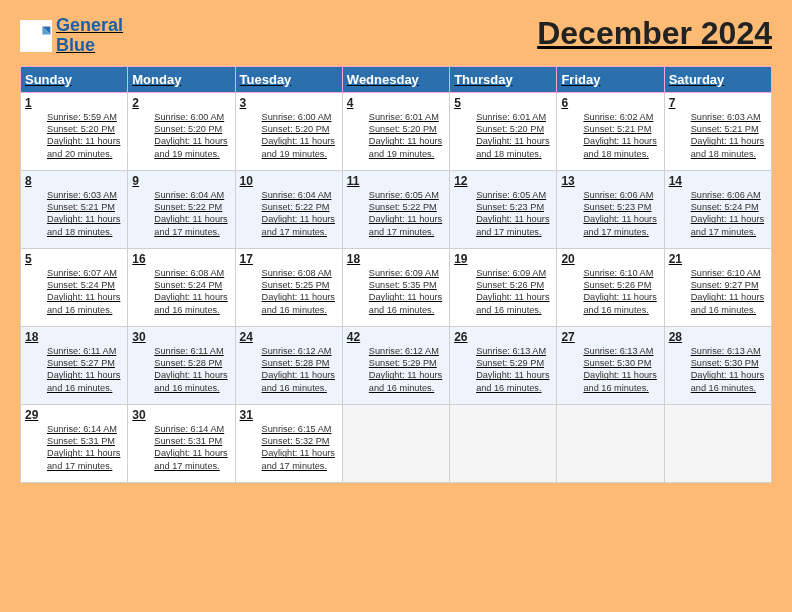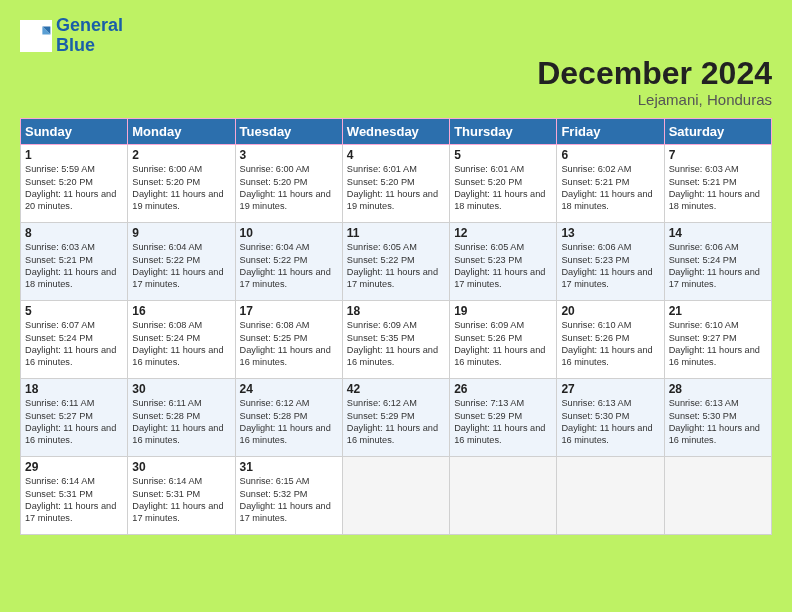--- a/index.html
+++ b/index.html
@@ -7,21 +7,22 @@
       font-family: Arial, sans-serif;
       background: #fff;
       width: 792px;
       height: 612px;
       overflow: hidden;
     }
     .page {
       width: 792px;
       height: 612px;
       padding: 16px 20px 12px 20px;
-      background: #bef264;
+      background: #fdba74;
+      text-decoration: underline;
     }
     .header {
       display: flex;
       justify-content: space-between;
       align-items: flex-start;
       margin-bottom: 10px;
     }
     .logo {
       display: flex;
       align-items: center;
@@ -34,22 +35,21 @@
       line-height: 1.1;
     }
     .logo-text span {
       display: block;
     }
     .logo-icon {
       width: 32px;
       height: 32px;
     }
     .title-block {
-      text-align: right;
-      margin-top: 40px;
+      text-align: left;
     }
     .month-title {
       font-size: 32px;
       font-weight: bold;
       color: #222;
       line-height: 1.1;
     }
     .location {
       font-size: 15px;
       color: #555;
@@ -86,20 +86,21 @@
     .day-num {
       font-size: 12px;
       font-weight: bold;
       display: block;
       margin-bottom: 1px;
     }
     .cell-text {
       font-size: 9.2px;
       line-height: 1.35;
       color: #333;
+      margin-left: 22px;
     }
   </style>
 </head>
 <body>
 
 <div class="page">
   <div class="header">
     <div class="logo">
       <svg class="logo-icon" viewBox="0 0 40 40">
         <rect x="0" y="0" width="40" height="40" fill="white"></rect>
@@ -107,21 +108,20 @@
         <polygon points="28,8 38,18 28,18" fill="#5a9fd4"></polygon>
         <rect x="0" y="0" width="27" height="38" fill="none"></rect>
       </svg>
       <div class="logo-text">
         <span>General</span>
         <span>Blue</span>
       </div>
     </div>
     <div class="title-block">
       <div class="month-title">December 2024</div>
-      <div class="location">Lejamani, Honduras</div>
     </div>
   </div>
 
   <table>
     <thead>
       <tr id="header-row">
           <th>Sunday</th>
           <th>Monday</th>
           <th>Tuesday</th>
           <th>Wednesday</th>
@@ -308,21 +308,21 @@
           </td>
           <td>
             <span class="day-num">42</span>
             <div class="cell-text">Sunrise: 6:12 AM
 Sunset: 5:29 PM
 Daylight: 11 hours
 and 16 minutes.</div>
           </td>
           <td>
             <span class="day-num">26</span>
-            <div class="cell-text">Sunrise: 7:13 AM
+            <div class="cell-text">Sunrise: 6:13 AM
 Sunset: 5:29 PM
 Daylight: 11 hours
 and 16 minutes.</div>
           </td>
           <td>
             <span class="day-num">27</span>
             <div class="cell-text">Sunrise: 6:13 AM
 Sunset: 5:30 PM
 Daylight: 11 hours
 and 16 minutes.</div>

